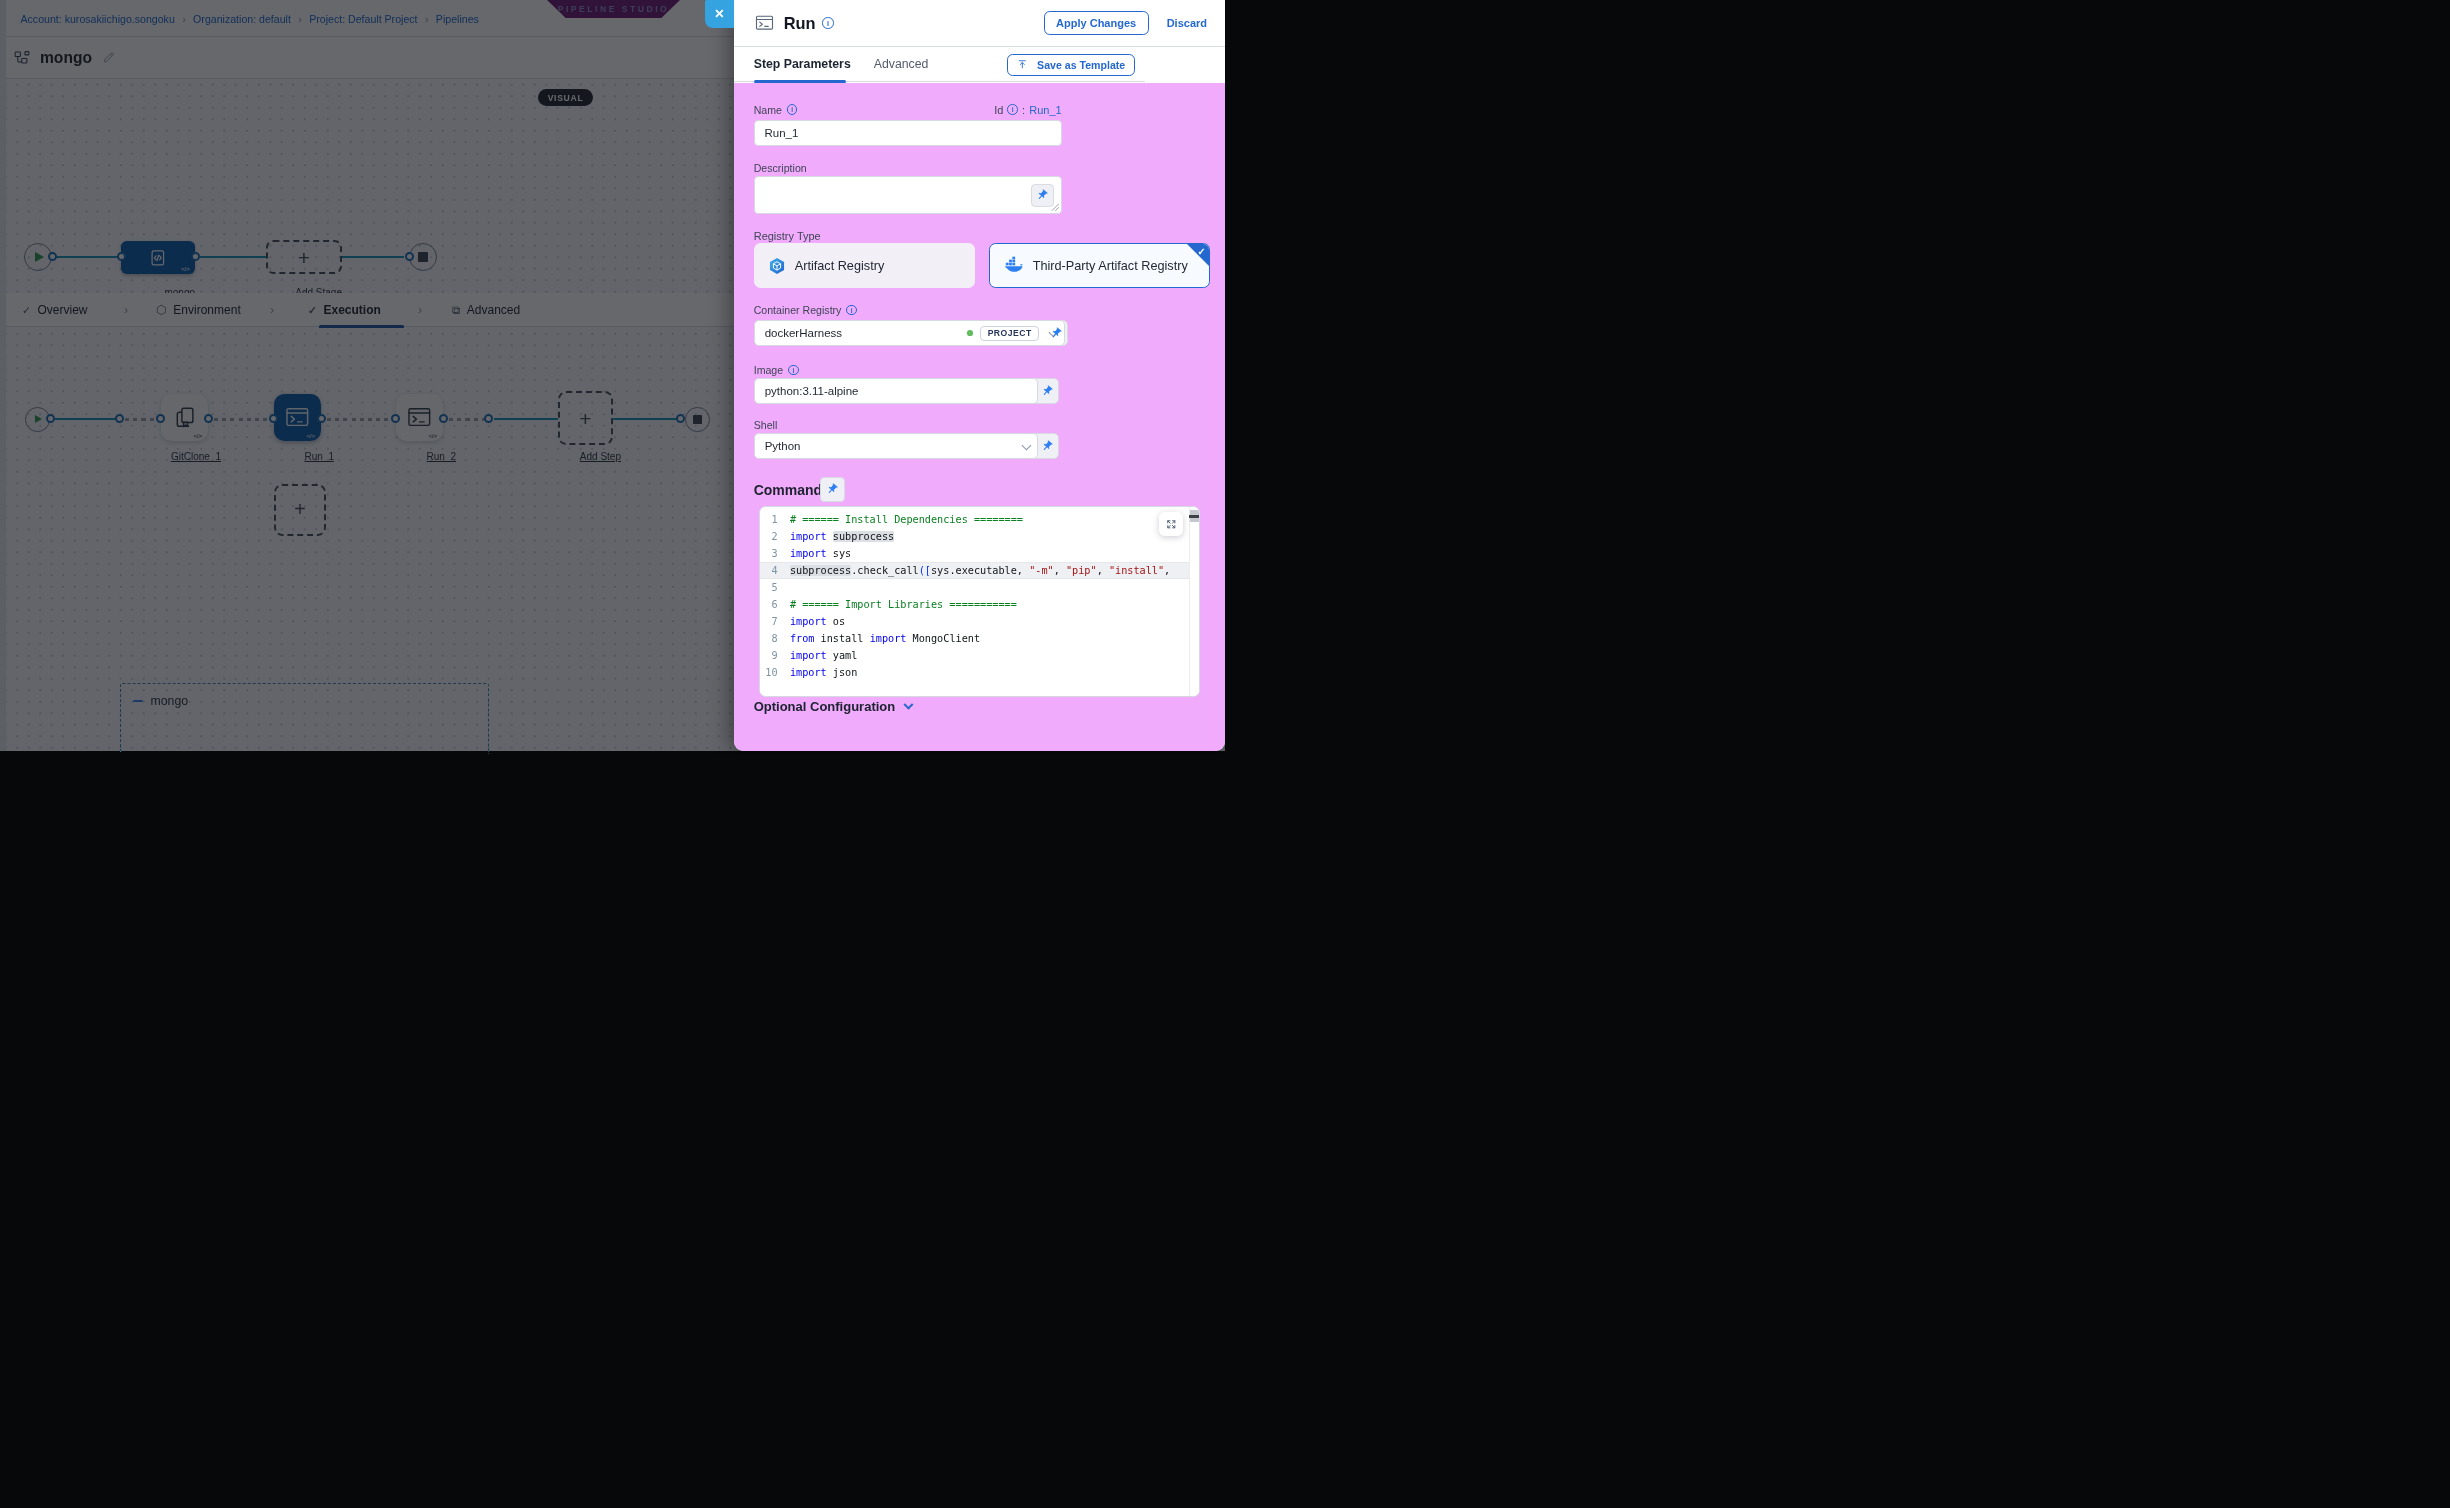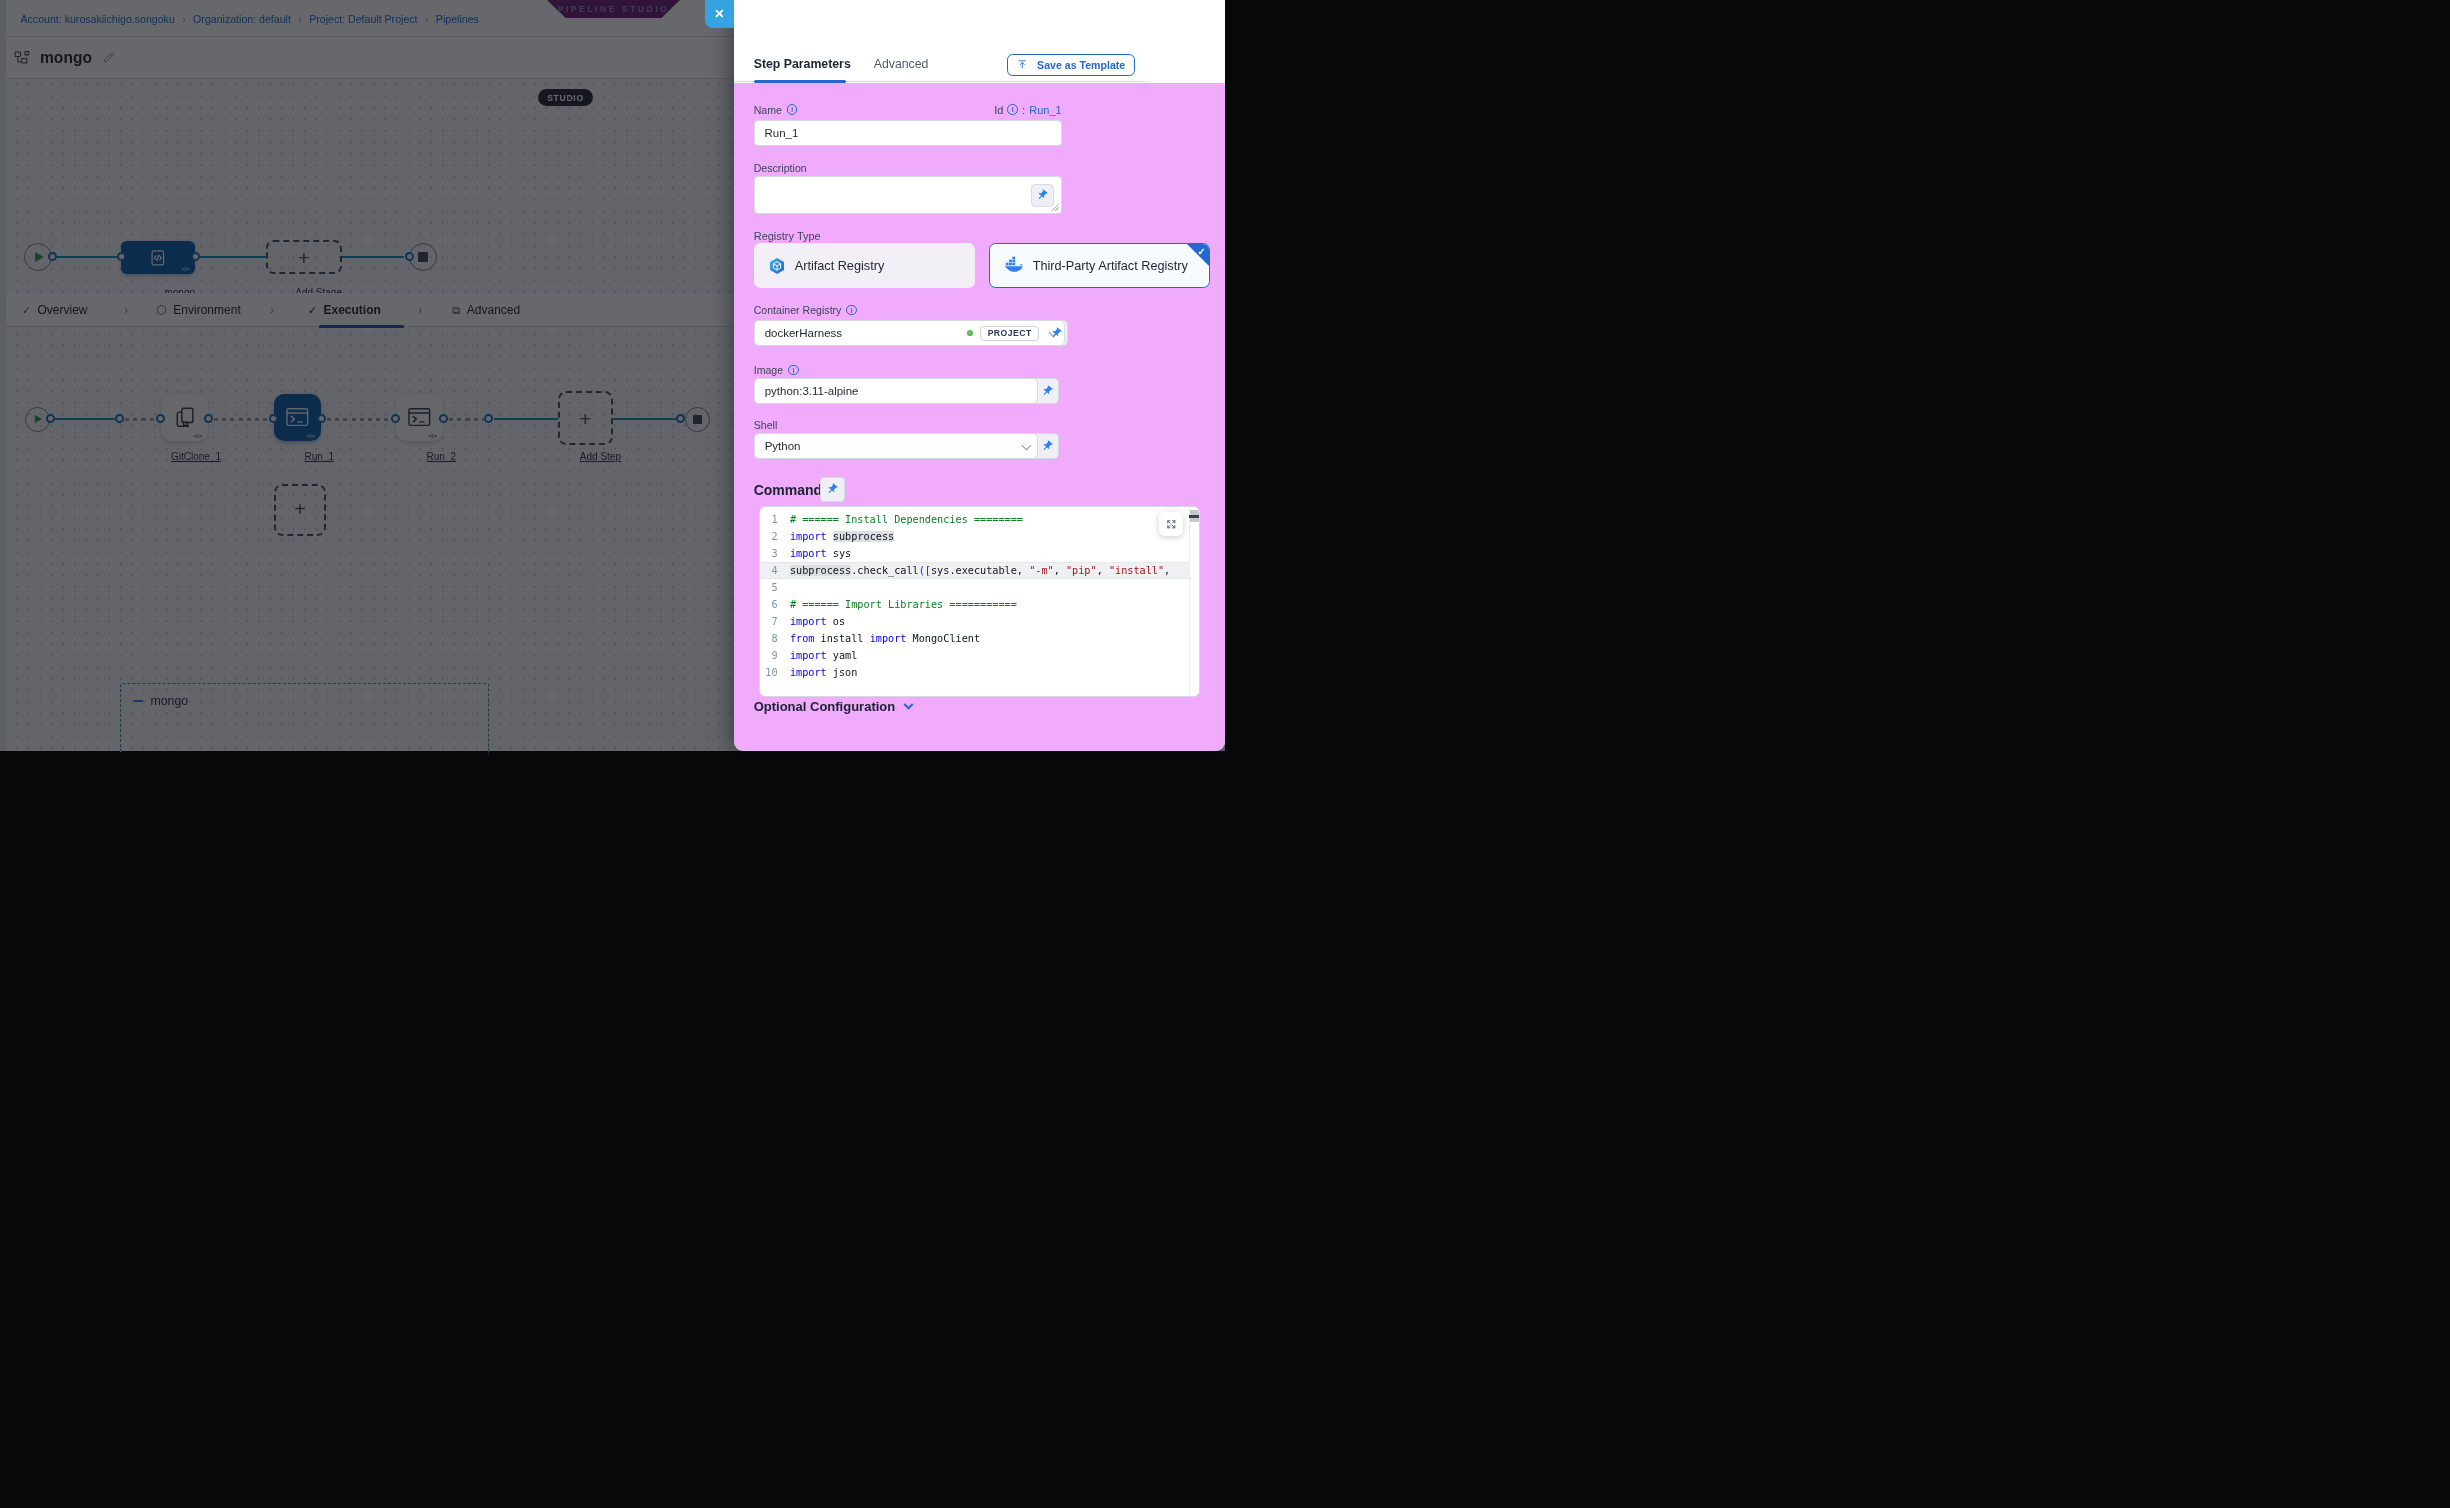--- a/index.html
+++ b/index.html
@@ -246,21 +246,21 @@
 
     <div class="bar2">
       <svg class="pipe-icon" viewBox="0 0 22 19" width="18" height="15.6">
           <use href="#i-pipeline"></use>
         </svg>
       <span class="pipe-title">mongo</span>
       <svg class="pencil" viewBox="0 0 15 15" width="12.3" height="12.3">
           <use href="#i-pencil"></use>
         </svg>
       <div class="view-toggle">
-        <div class="seg-visual">STUDIO</div>
+        <div class="seg-visual">VISUAL</div>
         <div class="seg-yaml">YAML</div>
       </div>
     </div>
 
     <div class="canvas c1">
       <div class="edge" style="left:52px;top:177px;width:69px"></div>
       <div class="edge" style="left:195px;top:177px;width:71px"></div>
       <div class="edge" style="left:342px;top:177px;width:62px"></div>
       <div class="node-circle" style="left:24px;top:164px;width:28px;height:28px">
           <div class="play-tri"></div>
@@ -375,20 +375,30 @@
           <div class="stop-sq" style="width:9px;height:9px"></div>
         </div>
     </div>
   </div>
 
   <div class="overlay"></div>
 
   <aside class="panel">
     <button class="close-btn">✕</button>
 
+    <div class="p-head">
+      <svg class="term-ico" viewBox="0 0 26 22" width="21" height="18">
+          <use href="#i-term"></use>
+        </svg>
+      <span class="p-title">Run</span>
+      <i class="info p-title-info">i</i>
+      <div class="spacer"></div>
+      <button class="btn-outline apply-btn">Apply Changes</button>
+      <span class="discard-link">Discard</span>
+    </div>
 
     <div class="p-tabs">
       <span class="ptab-active">Step Parameters</span>
       <span class="ptab">Advanced</span>
       <div class="ptab-underline"></div>
       <button class="btn-outline save-tpl">
         <svg viewBox="0 0 13 13" width="10.6" height="10.6">
             <use href="#i-upload"></use>
           </svg>
         <span>Save as Template</span>

